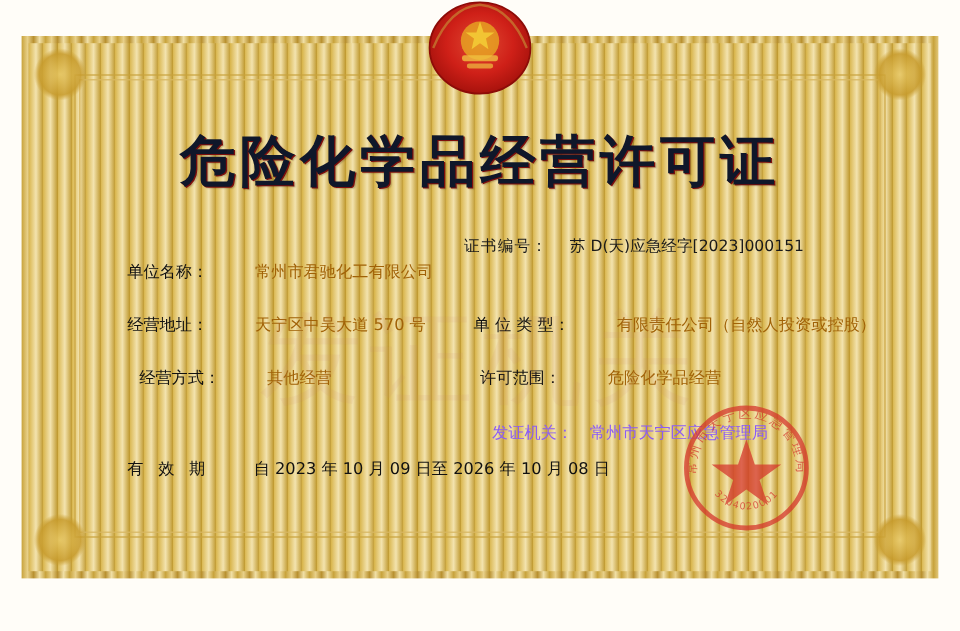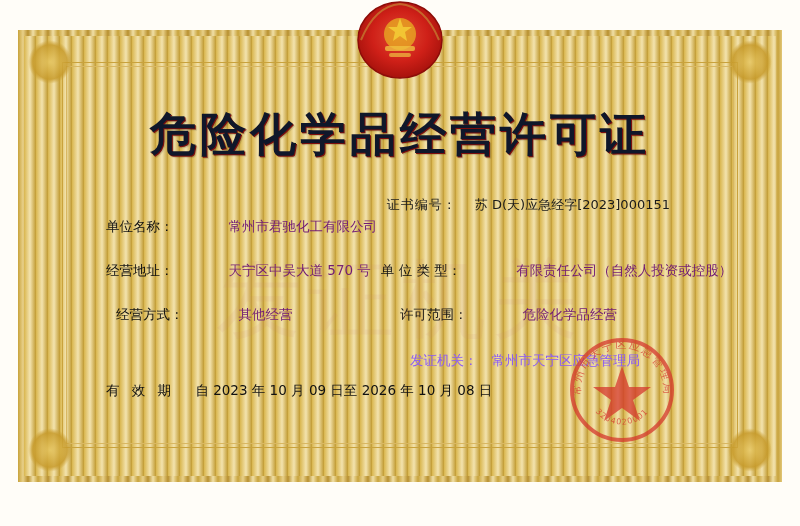--- a/index.html
+++ b/index.html
@@ -144,22 +144,21 @@
     color: #111;
   }
   .cell.left { width: 330px; }
   .cell.right { flex: 1; padding-left: 10px; }
   .flabel {
     white-space: nowrap;
     color: #111;
     font-weight: 400;
   }
   .fvalue {
-    margin-left: 16px;
-    color: #701a75;
+    color: #a16207;
     white-space: nowrap;
     padding-left: 39px;
   }
 
   
   .issuer {
     position: absolute;
     right: 70px;
     top: 352px;
     width: 320px;
@@ -178,21 +177,21 @@
 
   
   .validity {
     position: absolute;
     left: 106px;
     top: 382px;
     font-size: 13.5px;
     color: #111;
   }
   .validity .lbl { letter-spacing: 4px; }
-  .validity .val { margin-left: 16px; }
+  .validity .val { margin-left: 32px; }
 
   
   .seal {
     position: absolute;
     right: 118px;
     top: 330px;
     width: 120px;
     height: 120px;
     opacity: .72;
     z-index: 6;

